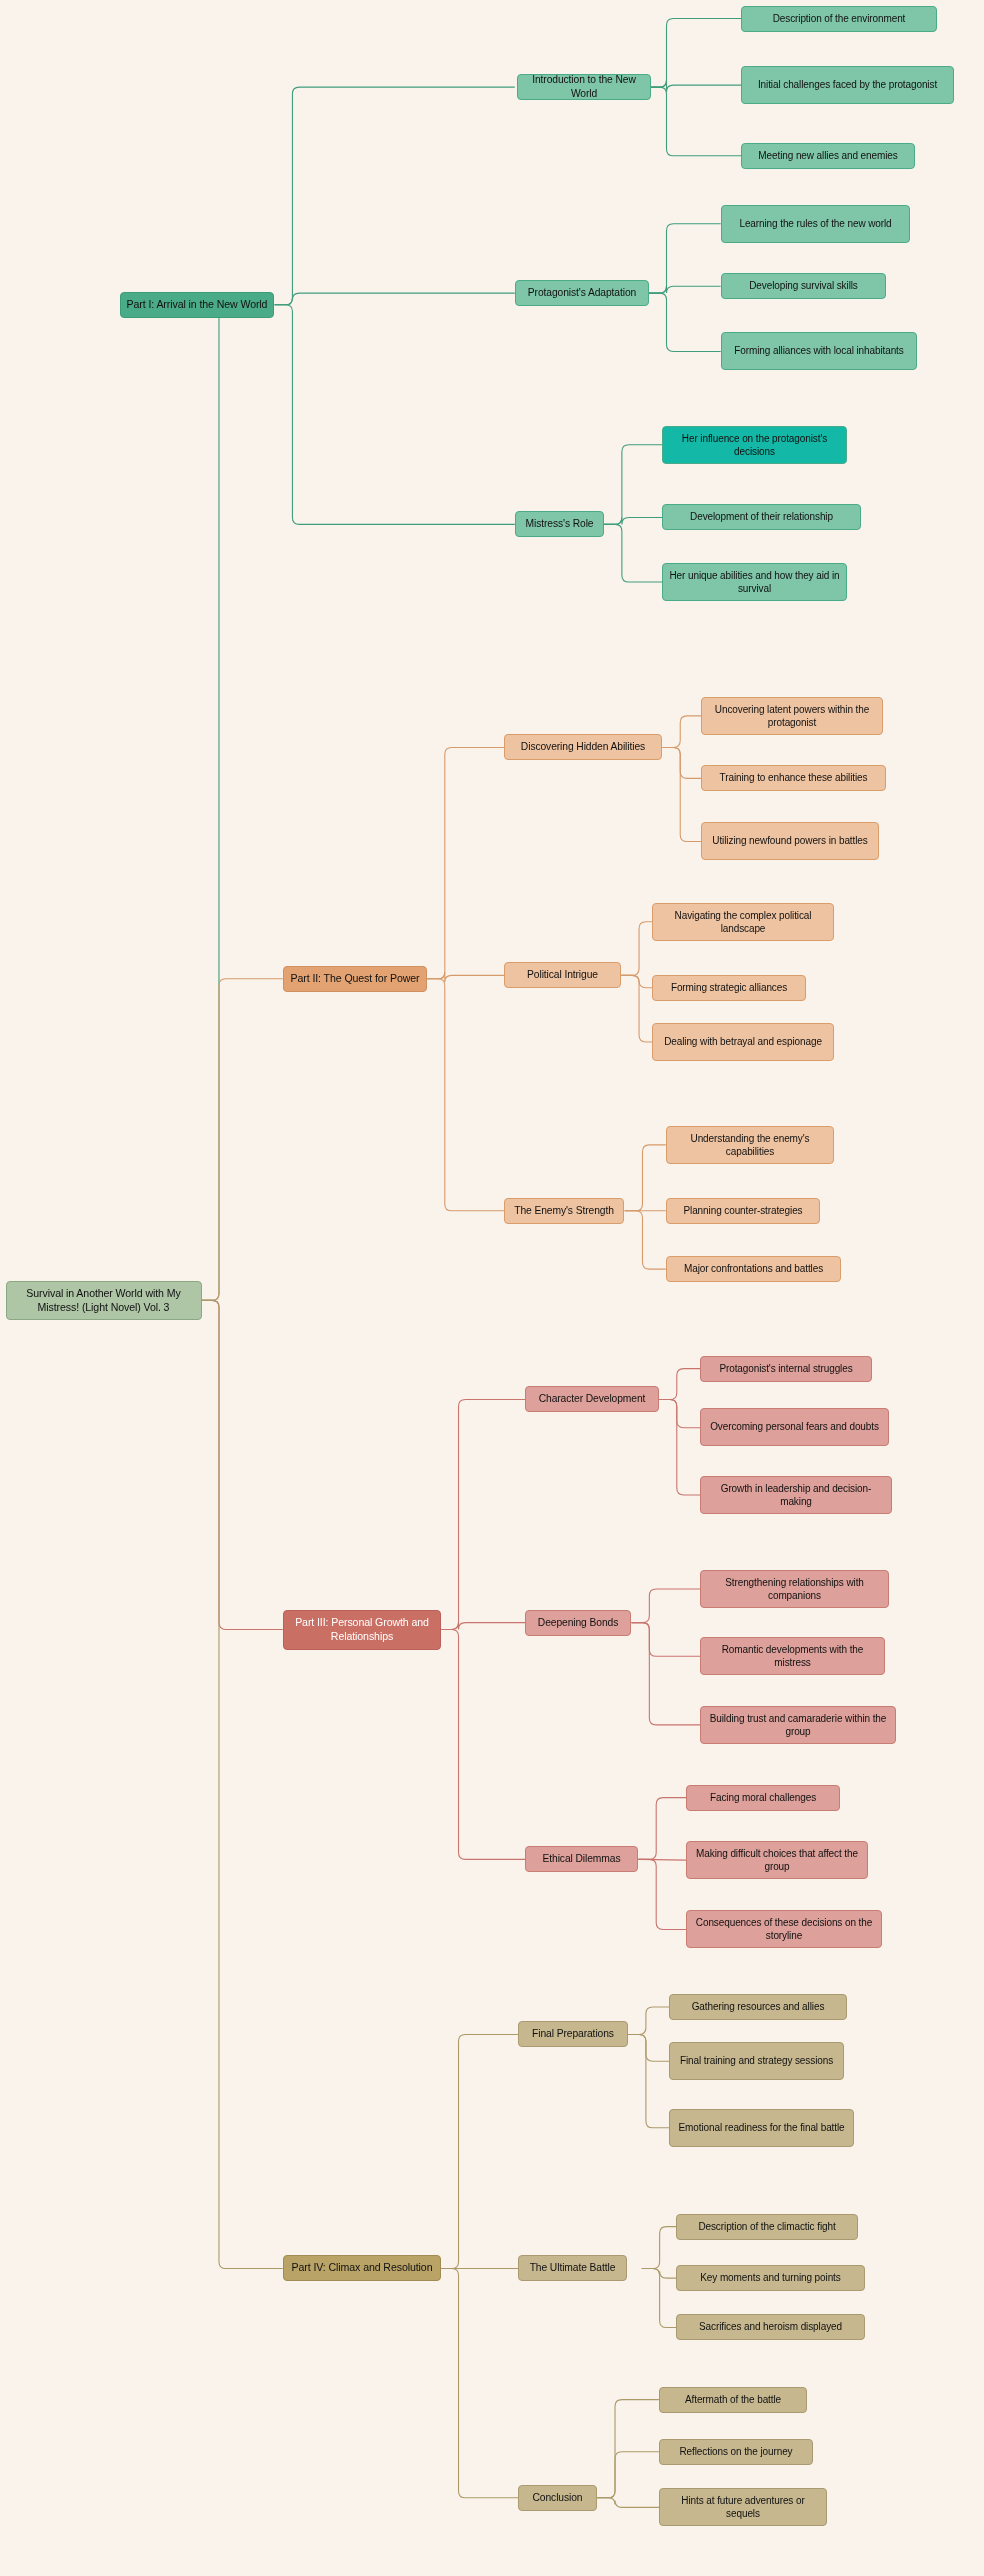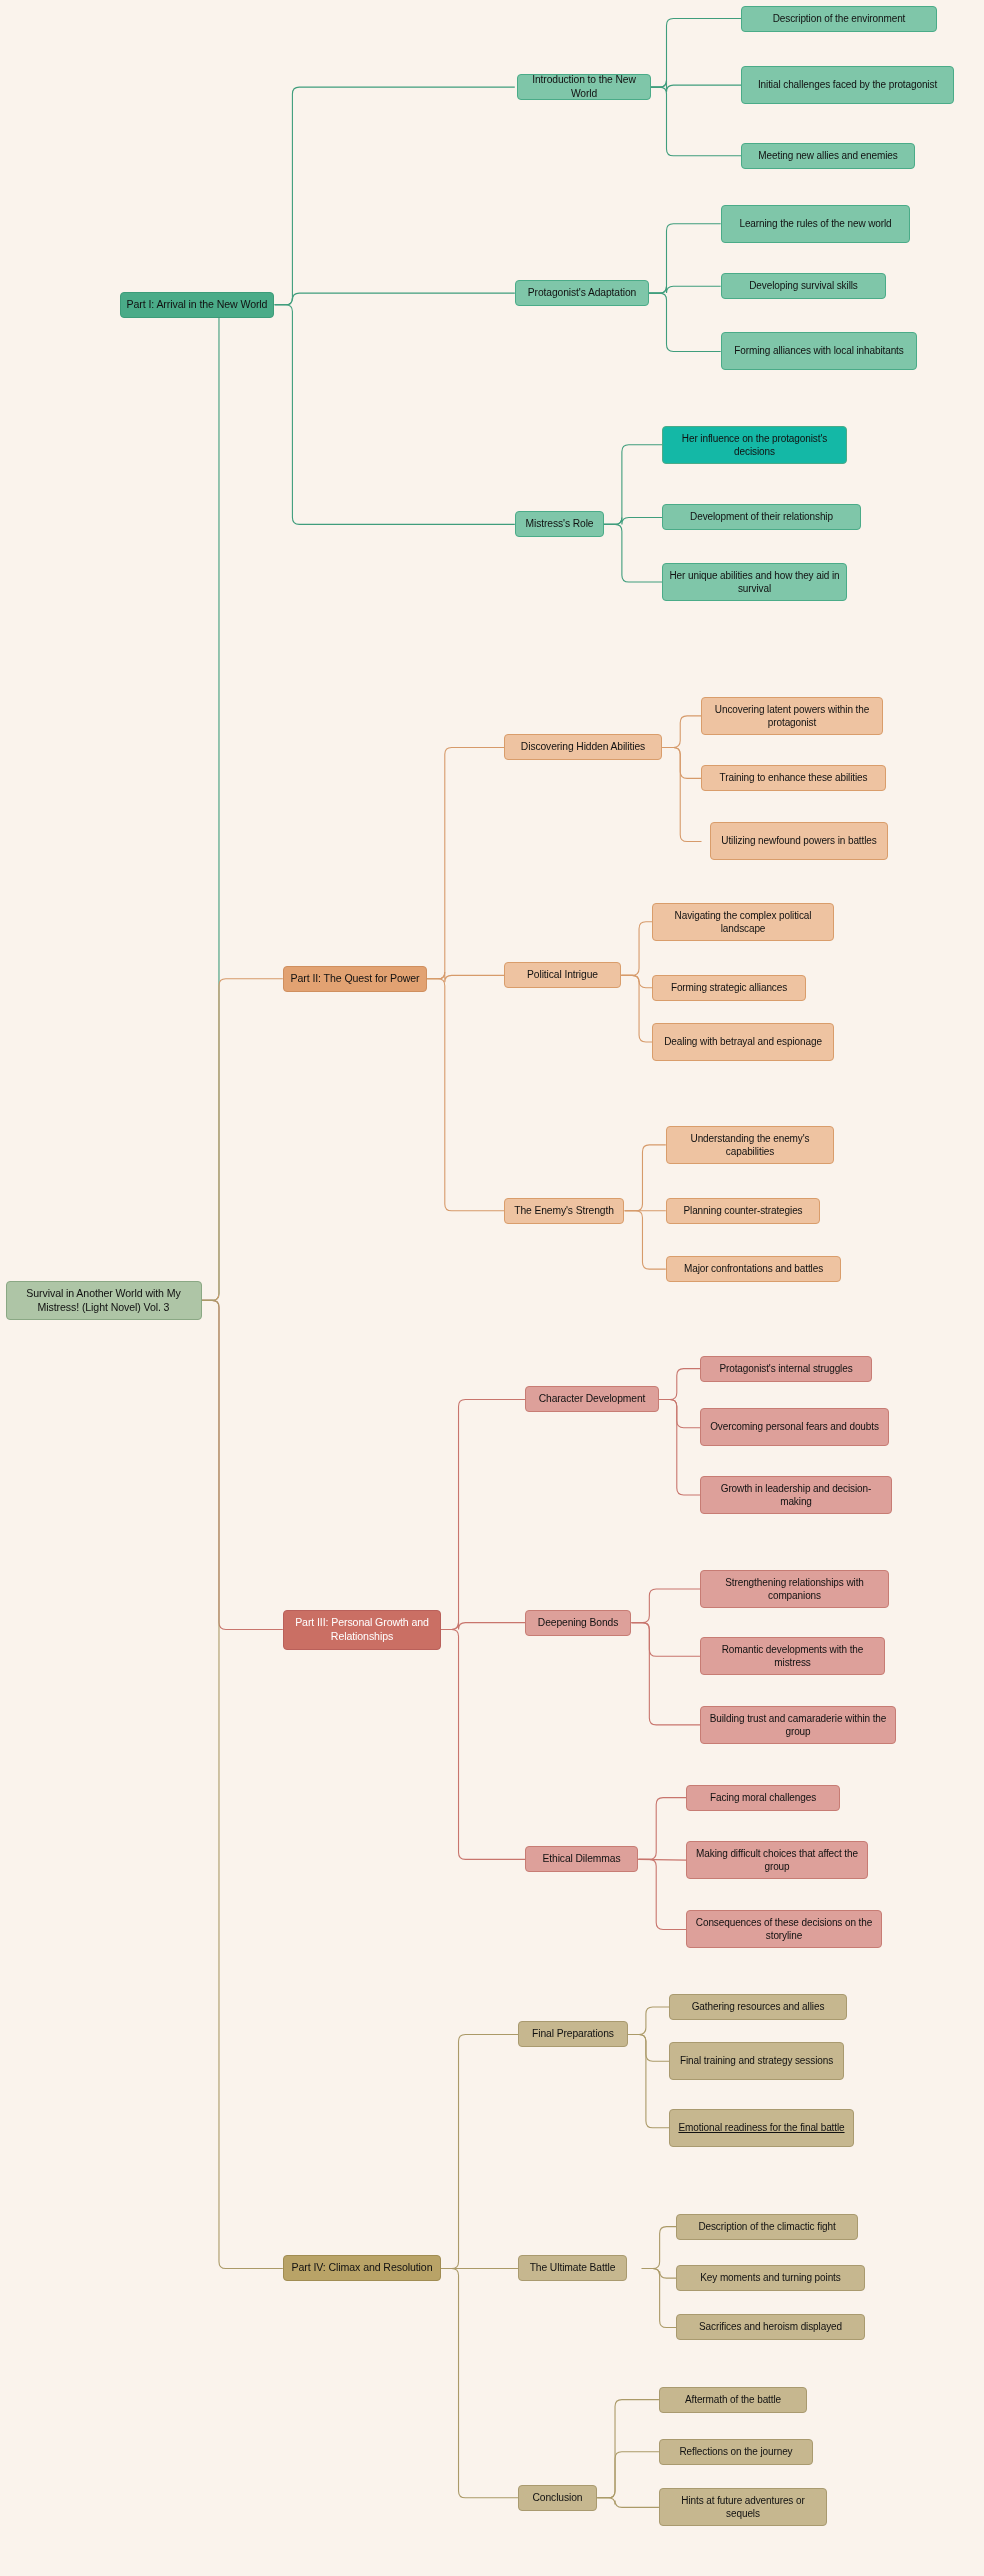--- a/index.html
+++ b/index.html
@@ -133,21 +133,21 @@
       </div>
       <div class="node mid" style="left: 504px; top: 734px; width: 158px; height: 26px; background: rgb(238, 195, 161); border: 0.7px solid rgb(217, 157, 107);">
         <span>Discovering Hidden Abilities</span>
       </div>
       <div class="node leaf" style="left: 701px; top: 697px; width: 182px; height: 38px; background: rgb(238, 195, 161); border: 0.7px solid rgb(217, 157, 107);">
         <span>Uncovering latent powers within the protagonist</span>
       </div>
       <div class="node leaf" style="left: 701px; top: 765px; width: 185px; height: 26px; background: rgb(238, 195, 161); border: 0.7px solid rgb(217, 157, 107);">
         <span>Training to enhance these abilities</span>
       </div>
-      <div class="node leaf" style="left: 701px; top: 822px; width: 178px; height: 38px; background: rgb(238, 195, 161); border: 0.7px solid rgb(217, 157, 107); margin-left: 9px;">
+      <div class="node leaf" style="left: 701px; top: 822px; width: 178px; height: 38px; background: rgb(238, 195, 161); border: 0.7px solid rgb(217, 157, 107);">
         <span>Utilizing newfound powers in battles</span>
       </div>
       <div class="node mid" style="left: 504px; top: 962px; width: 117px; height: 26px; background: rgb(238, 195, 161); border: 0.7px solid rgb(217, 157, 107);">
         <span>Political Intrigue</span>
       </div>
       <div class="node leaf" style="left: 652px; top: 903px; width: 182px; height: 38px; background: rgb(238, 195, 161); border: 0.7px solid rgb(217, 157, 107);">
         <span>Navigating the complex political landscape</span>
       </div>
       <div class="node leaf" style="left: 652px; top: 975px; width: 154px; height: 26px; background: rgb(238, 195, 161); border: 0.7px solid rgb(217, 157, 107);">
         <span>Forming strategic alliances</span>
@@ -211,21 +211,21 @@
       </div>
       <div class="node mid" style="left: 518px; top: 2021px; width: 110px; height: 26px; background: rgb(198, 183, 143); border: 0.7px solid rgb(169, 154, 111);">
         <span>Final Preparations</span>
       </div>
       <div class="node leaf" style="left: 669px; top: 1994px; width: 178px; height: 26px; background: rgb(198, 183, 143); border: 0.7px solid rgb(169, 154, 111);">
         <span>Gathering resources and allies</span>
       </div>
       <div class="node leaf" style="left: 669px; top: 2042px; width: 175px; height: 38px; background: rgb(198, 183, 143); border: 0.7px solid rgb(169, 154, 111);">
         <span>Final training and strategy sessions</span>
       </div>
-      <div class="node leaf" style="left: 669px; top: 2109px; width: 185px; height: 38px; background: rgb(198, 183, 143); border: 0.7px solid rgb(169, 154, 111); text-decoration: underline;">
+      <div class="node leaf" style="left: 669px; top: 2109px; width: 185px; height: 38px; background: rgb(198, 183, 143); border: 0.7px solid rgb(169, 154, 111);">
         <span>Emotional readiness for the final battle</span>
       </div>
       <div class="node mid" style="left: 518px; top: 2255px; width: 109px; height: 26px; background: rgb(198, 183, 143); border: 0.7px solid rgb(169, 154, 111);">
         <span>The Ultimate Battle</span>
       </div>
       <div class="node leaf" style="left: 676px; top: 2214px; width: 182px; height: 26px; background: rgb(198, 183, 143); border: 0.7px solid rgb(169, 154, 111);">
         <span>Description of the climactic fight</span>
       </div>
       <div class="node leaf" style="left: 676px; top: 2265px; width: 189px; height: 26px; background: rgb(198, 183, 143); border: 0.7px solid rgb(169, 154, 111);">
         <span>Key moments and turning points</span>

